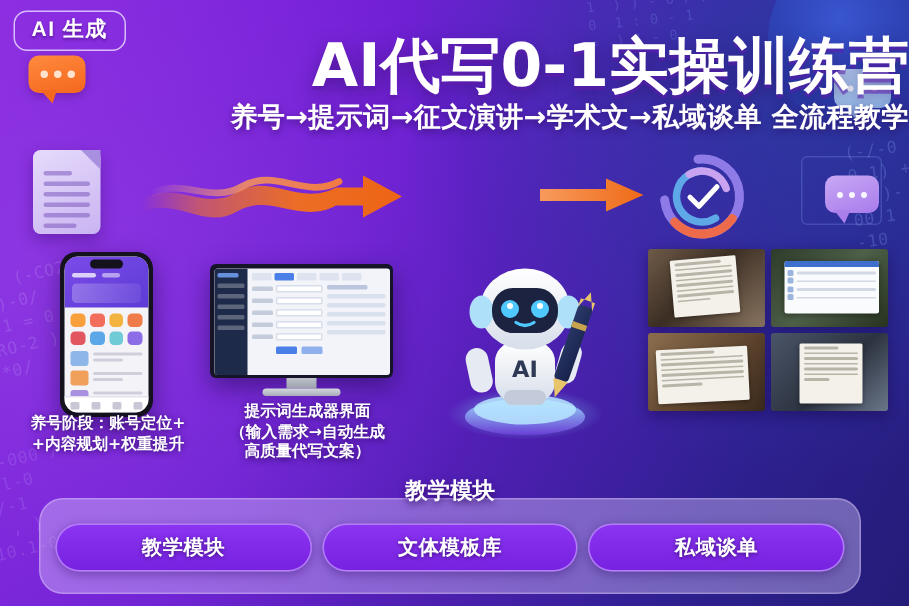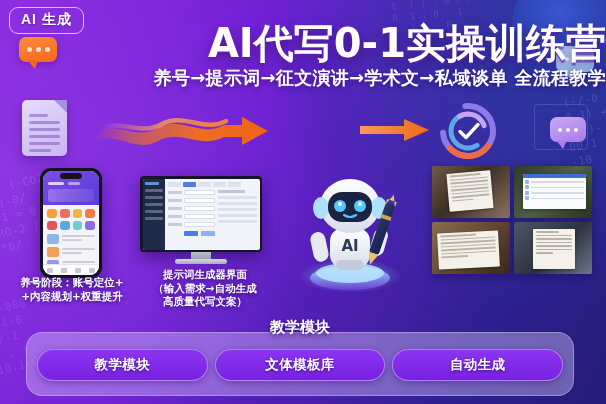--- a/index.html
+++ b/index.html
@@ -561,17 +561,17 @@
 +内容规划+权重提升</div>
   <div class="cap cap2" style="white-space:pre-line">提示词生成器界面
 （输入需求→自动生成
 高质量代写文案）</div>
 
   <div class="modules">
     <div class="mod-title">教学模块</div>
     <div class="mod-row">
       <div class="mod-pill">教学模块</div>
       <div class="mod-pill">文体模板库</div>
-      <div class="mod-pill">自动生成</div>
+      <div class="mod-pill">私域谈单</div>
     </div>
   </div>
 
 </div>
 
 </body></html>

